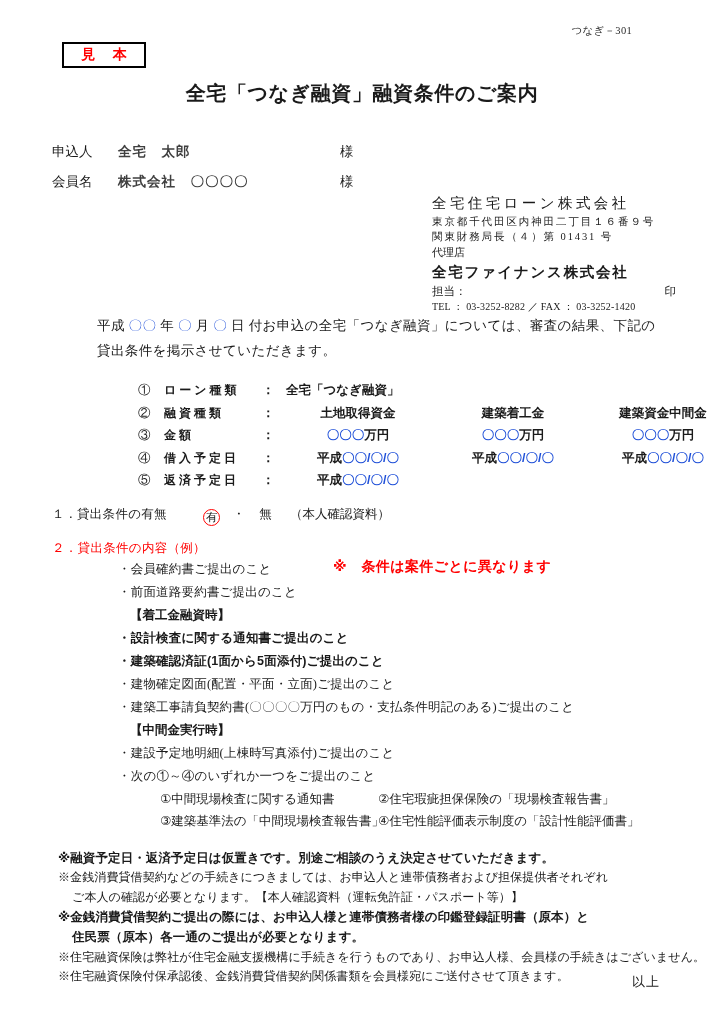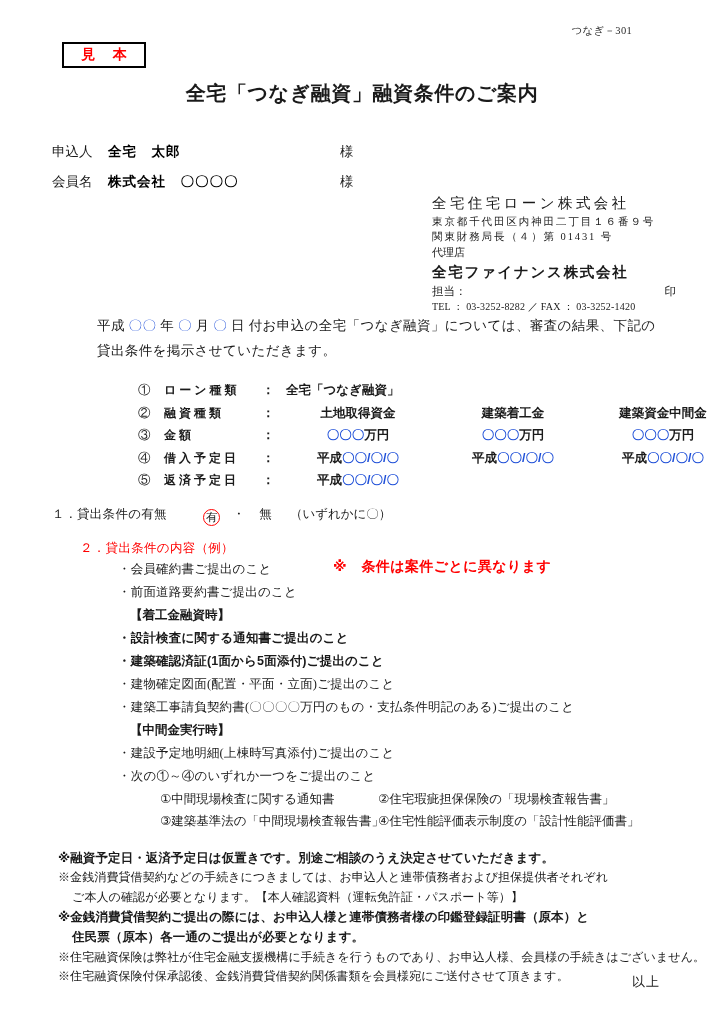--- a/index.html
+++ b/index.html
@@ -66,22 +66,22 @@
     letter-spacing: 0.6px;
     font-family: "Liberation Sans", "DejaVu Sans", sans-serif;
     white-space: nowrap;
   }
 
   
   .party-row { font-size: 13.5px; }
   .party-label { position: absolute; left: 52px; }
   .party-value {
     position: absolute;
-    left: 108px;
-    color: #000000;
+    left: 118px;
+    color: #404040;
     font-weight: bold;
     font-family: "Liberation Sans", "DejaVu Sans", sans-serif;
     letter-spacing: 1px;
   }
   .party-suffix { position: absolute; left: 340px; }
   #row-applicant { top: 143px; height: 20px; left:0; width:100%; }
   #row-member    { top: 173px; height: 20px; left:0; width:100%; }
 
   
   #company-block {
@@ -195,21 +195,20 @@
   }
 
   
   #section-detail-title {
     position: absolute;
     top: 540px;
     left: 52px;
     font-size: 12.5px;
     color: #ff0000;
     letter-spacing: 0.3px;
-    margin-left: 28px;
   }
   #notice-varies {
     position: absolute;
     top: 558px;
     left: 333px;
     color: #ff0000;
     font-weight: bold;
     font-size: 14px;
     letter-spacing: 0.4px;
     font-family: "Liberation Sans", "DejaVu Sans", sans-serif;
@@ -382,21 +381,21 @@
 
   <div id="section-yesno">
     <span>１．</span><span class="yn-label">貸出条件の有無</span>
     <span style="display:inline-block;width:30px"></span>
     <span class="circle-mark">有</span>
     <span style="display:inline-block;width:6px"></span>
     <span>・</span>
     <span style="display:inline-block;width:8px"></span>
     <span>無</span>
     <span style="display:inline-block;width:12px"></span>
-    <span>（いずれかに〇）</span>
+    <span>（本人確認資料）</span>
   </div>
 
   <div id="section-detail-title">
     <span>２．</span><span>貸出条件の内容（例）</span>
   </div>
 
   <div id="notice-varies">※　条件は案件ごとに異なります</div>
 
   <div id="detail-list">
 

